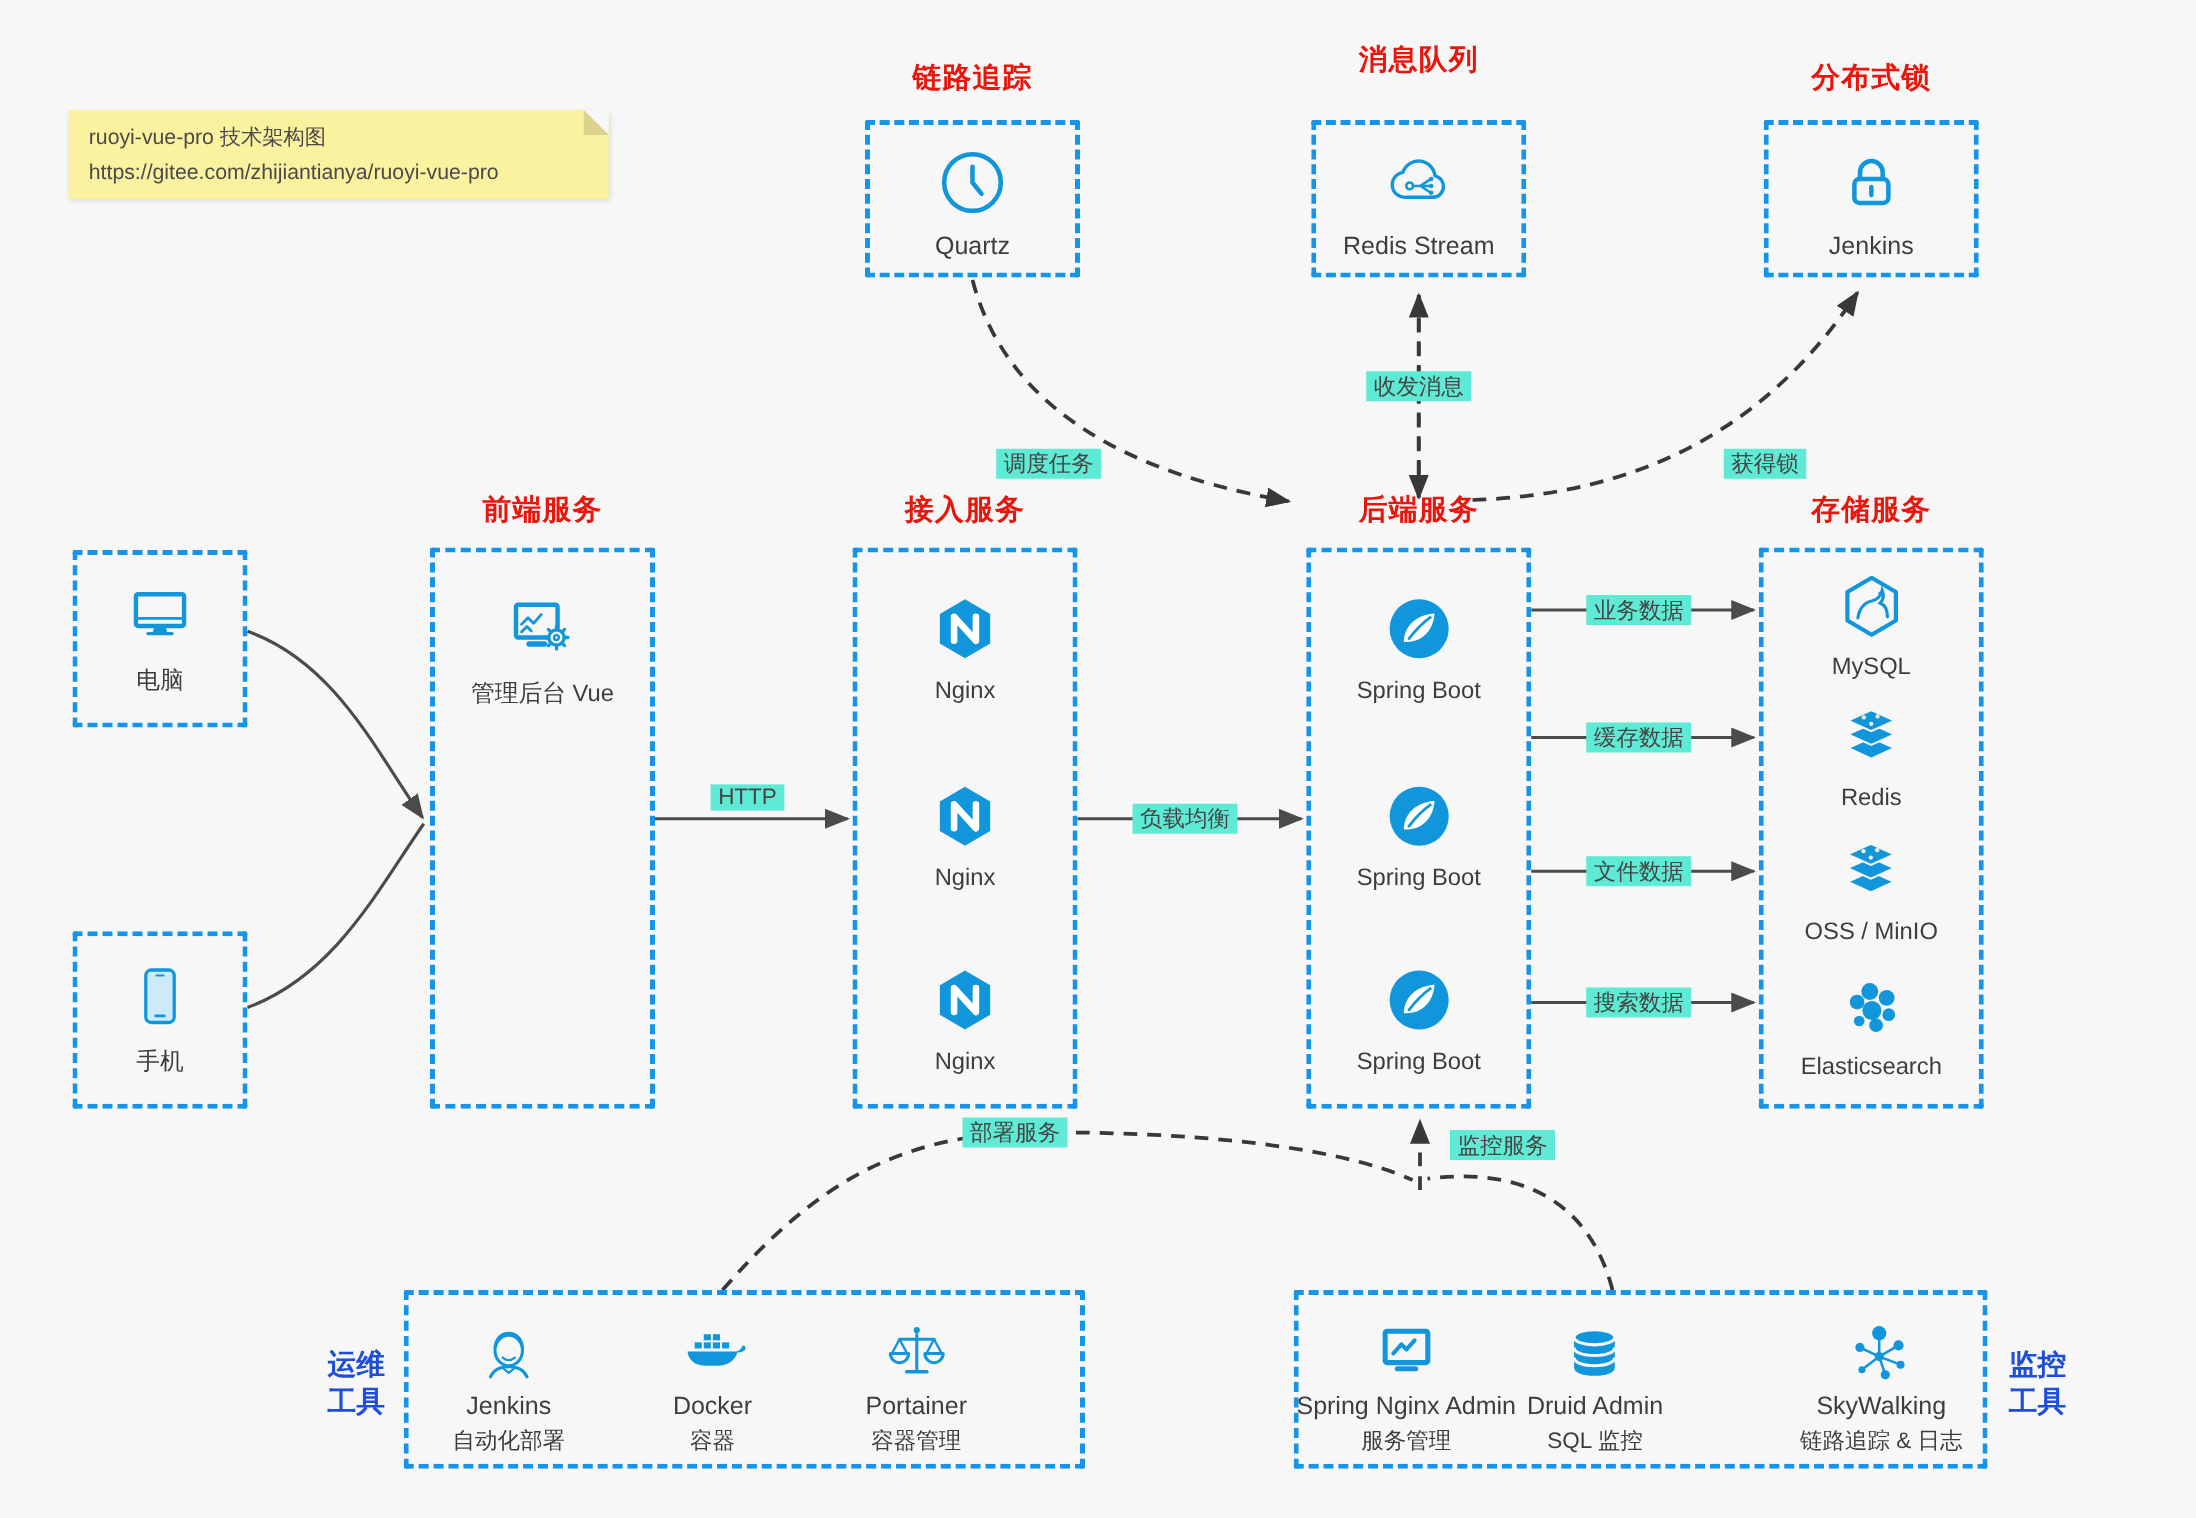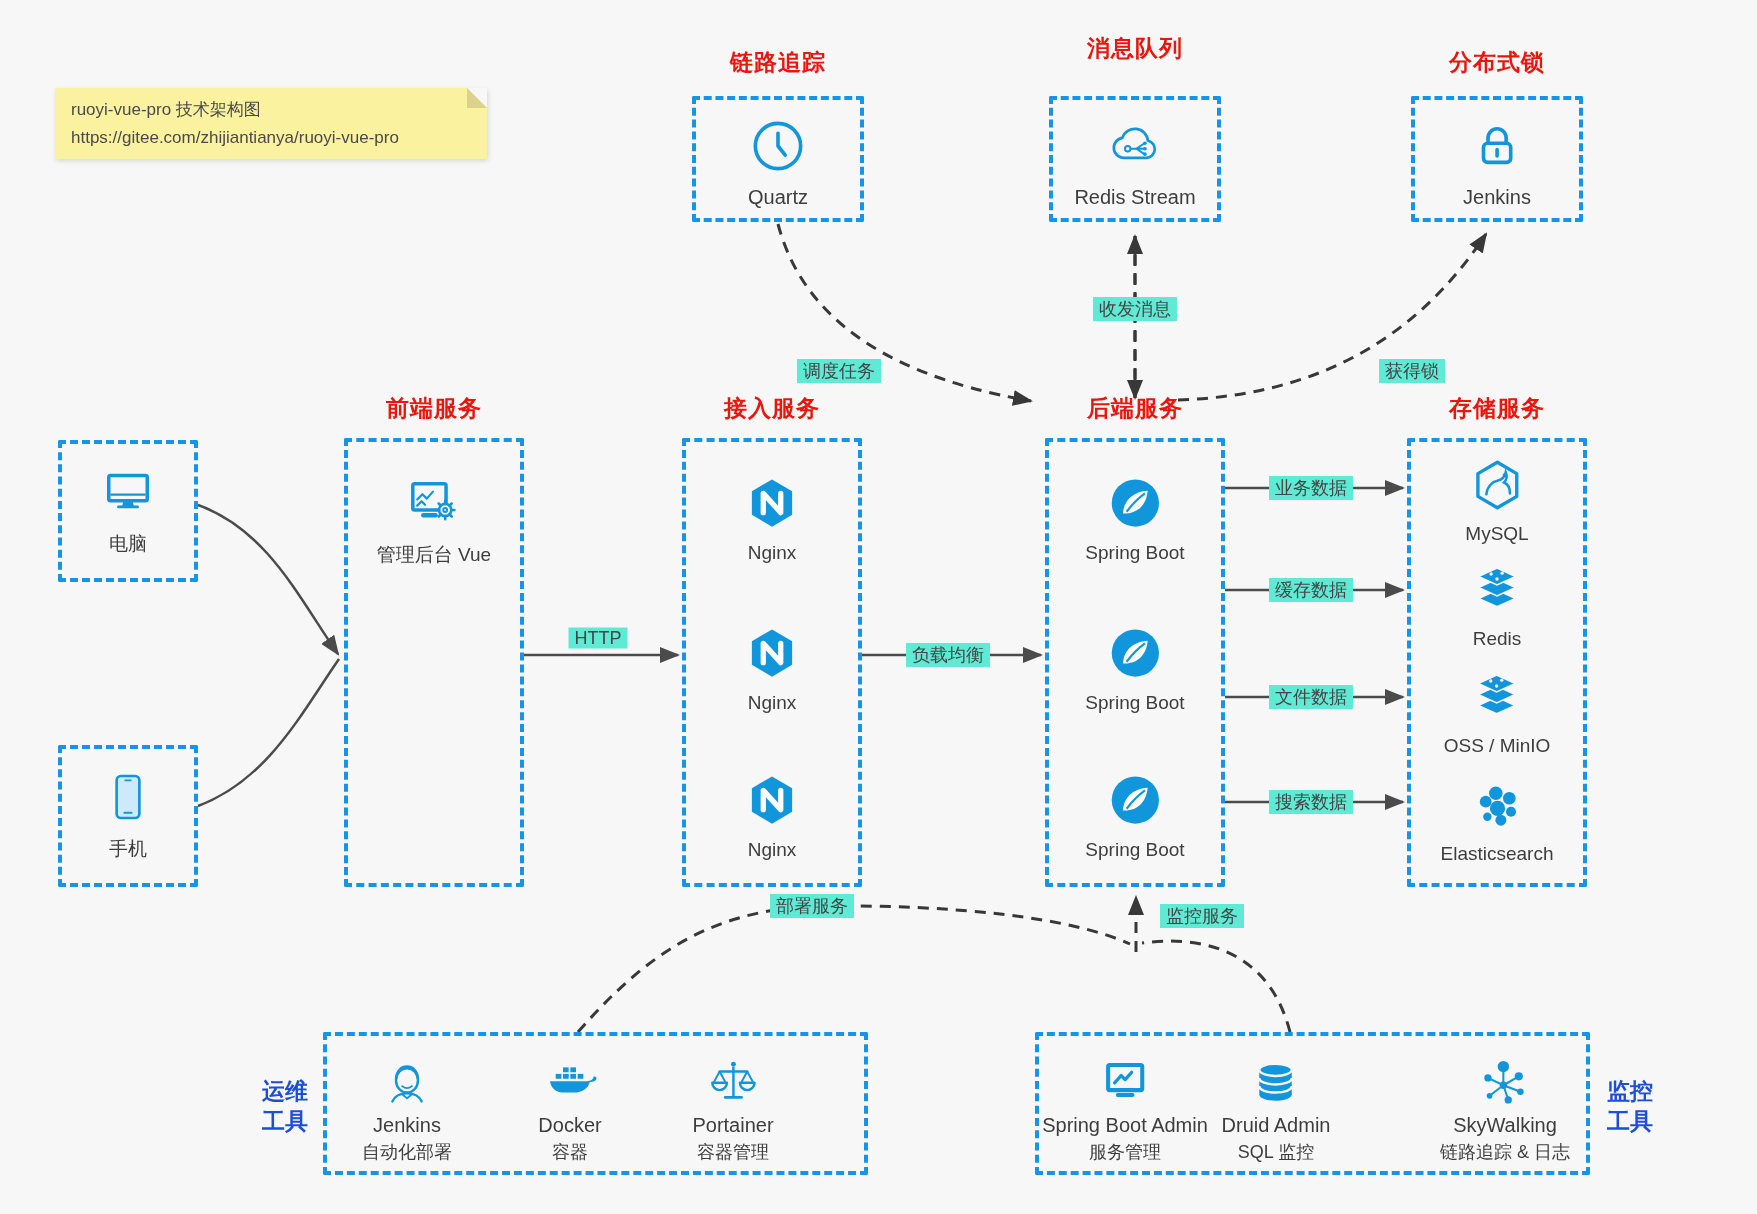--- a/index.html
+++ b/index.html
@@ -290,21 +290,21 @@
   <div class="side-label" style="left:1630px;top:1107px">
     <div>监控</div>
     <div>工具</div>
   </div>
   <div class="node" style="left:1125px;top:1056px">
     <svg class="icon" width="52" height="52" viewBox="0 0 64 64">
       <rect x="11" y="11" width="42" height="31" rx="2" fill="none" stroke="#1296db" stroke-width="5"></rect>
       <path d="M19 33l8-9 5 5 8-9" fill="none" stroke="#1296db" stroke-width="4" stroke-linecap="round" stroke-linejoin="round"></path>
       <path d="M23 48h18" stroke="#1296db" stroke-width="5" stroke-linecap="round"></path>
     </svg>
-    <div class="node-name">Spring Boot Admin</div>
+    <div class="node-name">Spring Nginx Admin</div>
     <div class="node-desc">服务管理</div>
   </div>
   <div class="node" style="left:1276px;top:1056px">
     <svg class="icon" width="52" height="52" viewBox="0 0 64 64">
       <path d="M12 17c0-5 9-8 20-8s20 3 20 8v30c0 5-9 8-20 8s-20-3-20-8z" fill="#1296db"></path>
       <ellipse cx="32" cy="17" rx="20" ry="7.5" fill="#1296db" stroke="#f7f7f7" stroke-width="3"></ellipse>
       <path d="M12 27c0 5 9 8 20 8s20-3 20-8" fill="none" stroke="#f7f7f7" stroke-width="3"></path>
       <path d="M12 37c0 5 9 8 20 8s20-3 20-8" fill="none" stroke="#f7f7f7" stroke-width="3"></path>
     </svg>
     <div class="node-name">Druid Admin</div>

